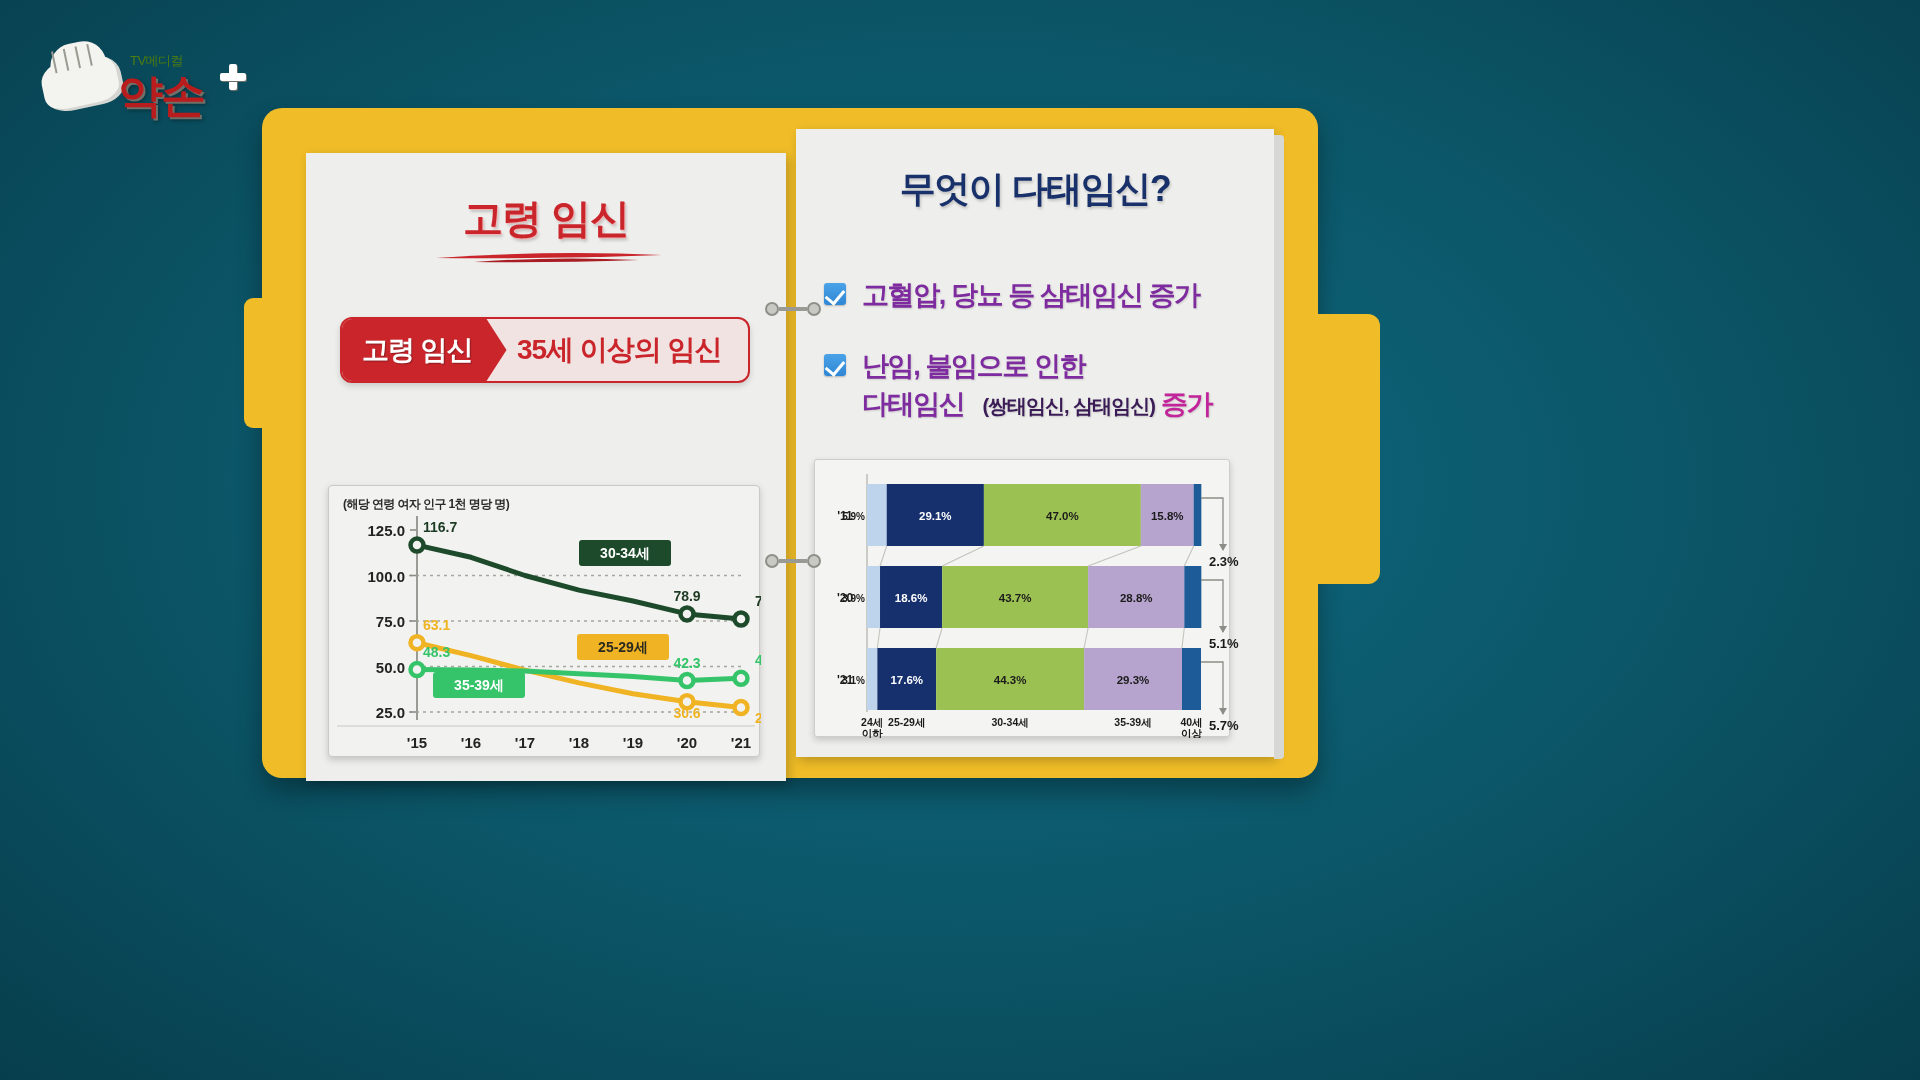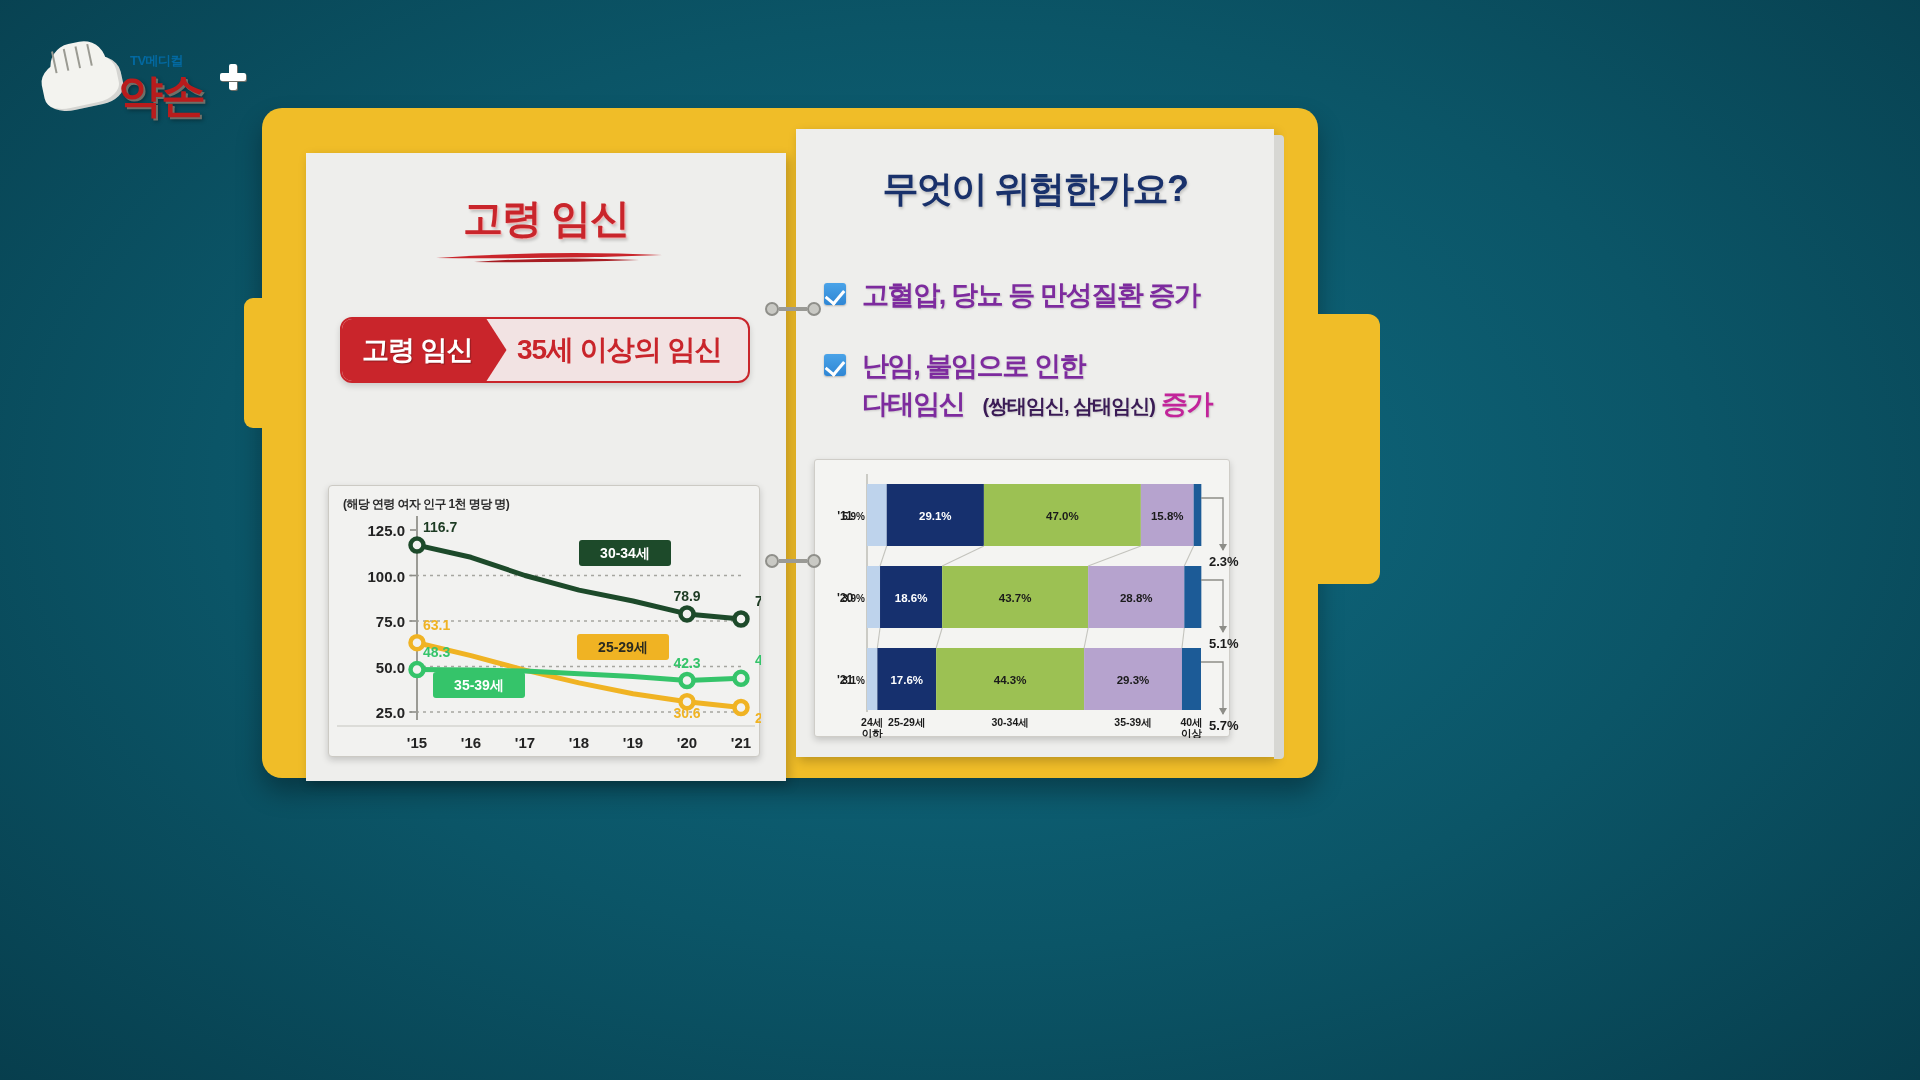--- a/index.html
+++ b/index.html
@@ -21,22 +21,22 @@
     transform: rotate(-12deg);
     box-shadow: inset -4px -3px 0 rgba(0,0,0,.12);
   }
   #logo .hand:before{
     content:""; position:absolute; left:12px; top:-14px; width:56px; height:28px;
     background:#f3f3ef; border-radius:24px 24px 6px 6px;
   }
   #logo .hand .lines{ position:absolute; left:16px; top:-10px; width:50px; height:24px;}
   #logo .hand .lines i{ position:absolute; top:0; width:2px; height:22px; background:#9a9a92; }
   #logo .tvword {
-    position:absolute; left:92px; top:22px; font-size:13px; color:#0369a1;
-    letter-spacing:-.5px; font-weight:700;
+    position:absolute; left:92px; top:22px; font-size:13px; color:#4d7c0f;
+    letter-spacing:-.5px; font-weight:400;
   }
   #logo .kor {
     position:absolute; left:80px; top:36px; font-size:45px; font-weight:900;
     color:#b91c1c; letter-spacing:-2px;
     text-shadow: 2px 2px 0 #6f6f68, 3px 3px 4px rgba(0,0,0,.4);
   }
   #logo .plus {
     position:absolute; left:182px; top:34px; width:26px; height:26px;
   }
   #logo .plus:before, #logo .plus:after {
@@ -247,26 +247,26 @@
           <text x="296" y="72" text-anchor="middle" font-size="14" font-weight="800" fill="#ffffff" font-family="&quot;Liberation Sans&quot;, sans-serif">30-34세</text>
           <rect x="248" y="148" width="92" height="26" rx="3" fill="#f0b323"></rect>
           <text x="294" y="166" text-anchor="middle" font-size="14" font-weight="800" fill="#2a2a20" font-family="&quot;Liberation Sans&quot;, sans-serif">25-29세</text>
           <rect x="104" y="186" width="92" height="26" rx="3" fill="#35c46a"></rect>
           <text x="150" y="204" text-anchor="middle" font-size="14" font-weight="800" fill="#ffffff" font-family="&quot;Liberation Sans&quot;, sans-serif">35-39세</text>
         </svg>
     </div>
   </div>
 
   <div class="page right">
-    <div class="rtitle">무엇이 위험한가요?</div>
+    <div class="rtitle">무엇이 다태임신?</div>
 
     <div class="bullets">
       <div class="bullet">
         <span class="chk"></span>
-        <span class="btext">고혈압, 당뇨 등 만성질환 증가</span>
+        <span class="btext">고혈압, 당뇨 등 삼태임신 증가</span>
       </div>
       <div class="bullet">
         <span class="chk"></span>
         <span class="btext">
           <span>난임, 불임으로 인한</span><br>
           <span>다태임신</span><span class="small">(쌍태임신, 삼태임신)</span> <span class="accent">증가</span>
         </span>
       </div>
     </div>
 

